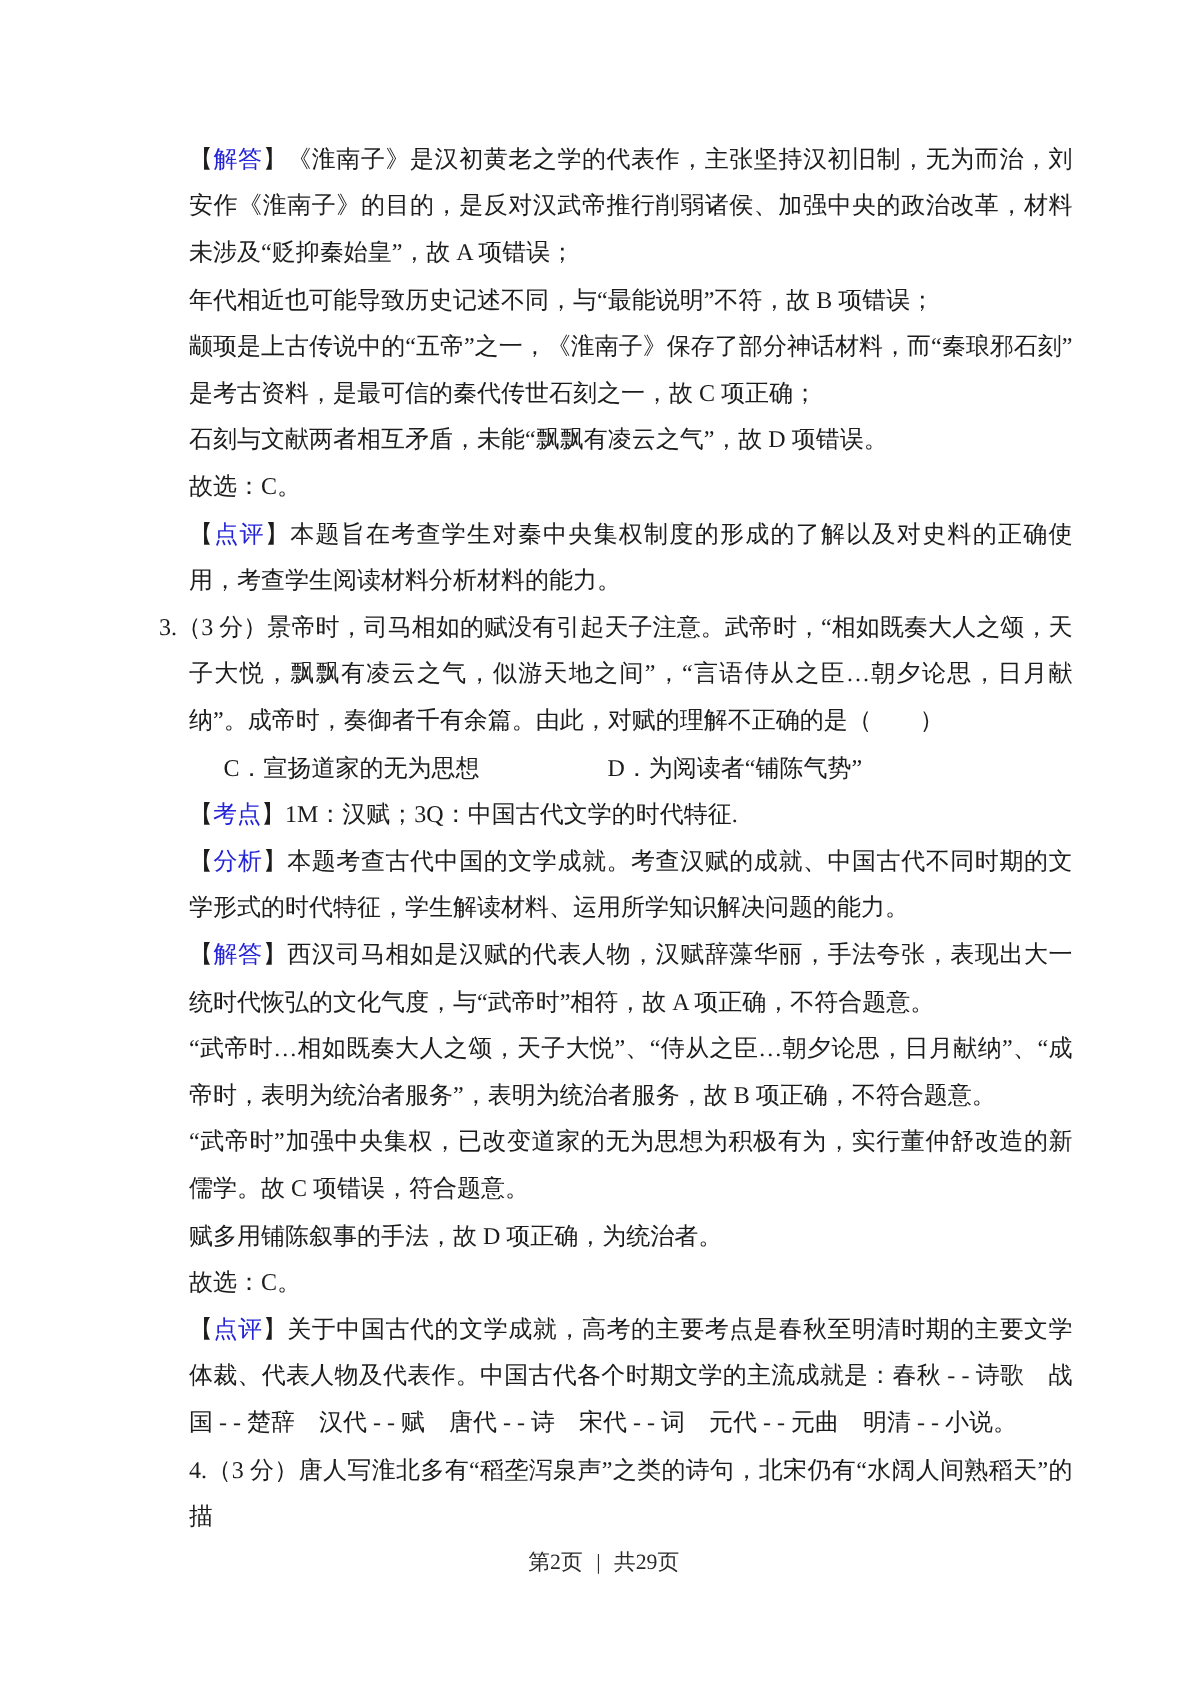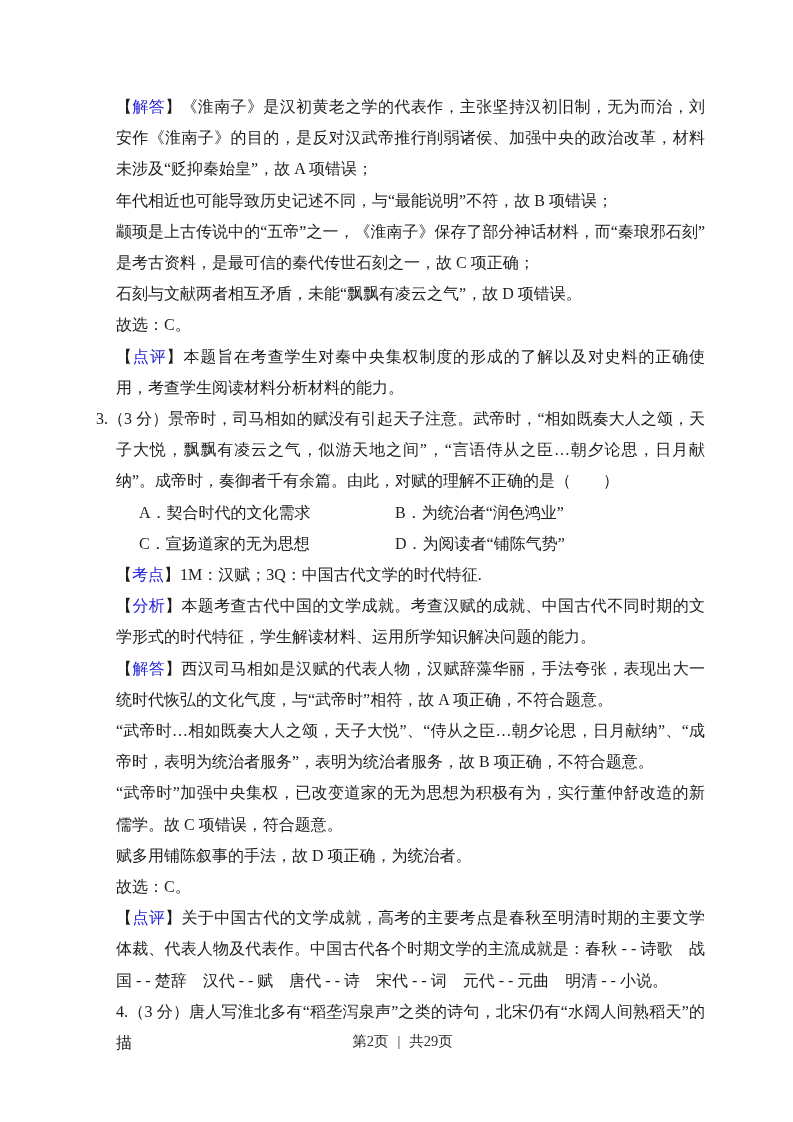--- a/index.html
+++ b/index.html
@@ -6,21 +6,21 @@
   .page {
     position:relative;
     width:793px; height:1122px;
     background:#ffffff;
     overflow:hidden;
     font-family:"Liberation Serif","DejaVu Serif",serif;
     color:#1c1c1c;
   }
   .content {
     position:absolute;
-    left:116px; top:91px;
+    left:126px; top:91px;
     width:589px;
     font-size:16px;
     line-height:31.2px;
     text-align:justify;
     word-break:break-all;
   }
   .para { margin:0; }
   .question.outdent { text-indent:-20px; }
   .bracket { color:#1c1c1c; }
   .blue { color:var(--label-blue,#2424d6); }
@@ -43,24 +43,20 @@
   <div class="content">
       <div class="para"><span class="bracket">【</span><span class="blue">解答</span><span class="bracket">】</span><span>《淮南子》是汉初黄老之学的代表作，主张坚持汉初旧制，无为而治，刘安作《淮南子》的目的，是反对汉武帝推行削弱诸侯、加强中央的政治改革，材料未涉及“贬抑秦始皇”，故 A 项错误；</span></div>
       <div class="para">年代相近也可能导致历史记述不同，与“最能说明”不符，故 B 项错误；</div>
       <div class="para">颛顼是上古传说中的“五帝”之一，《淮南子》保存了部分神话材料，而“秦琅邪石刻”是考古资料，是最可信的秦代传世石刻之一，故 C 项正确；</div>
       <div class="para">石刻与文献两者相互矛盾，未能“飘飘有凌云之气”，故 D 项错误。</div>
       <div class="para">故选：C。</div>
       <div class="para"><span class="bracket">【</span><span class="blue">点评</span><span class="bracket">】</span><span>本题旨在考查学生对秦中央集权制度的形成的了解以及对史料的正确使用，考查学生阅读材料分析材料的能力。</span></div>
       <div class="para question outdent"><span class="qnum">3.</span><span>（3 分）景帝时，司马相如的赋没有引起天子注意。武帝时，“相如既奏大人之颂，天子大悦，飘飘有凌云之气，似游天地之间”，“言语侍从之臣…朝夕论思，日月献纳”。成帝时，奏御者千有余篇。由此，对赋的理解不正确的是（　　）</span></div>
       <div class="options">
         <div class="options-row">
-          <div class="opt opt-left">A．契合时代的文化需求</div>
-          <div class="opt">B．为统治者“润色鸿业”</div>
-        </div>
-        <div class="options-row">
           <div class="opt opt-left">C．宣扬道家的无为思想</div>
           <div class="opt">D．为阅读者“铺陈气势”</div>
         </div>
       </div>
       <div class="para"><span class="bracket">【</span><span class="blue">考点</span><span class="bracket">】</span><span>1M：汉赋；3Q：中国古代文学的时代特征.</span></div>
       <div class="para"><span class="bracket">【</span><span class="blue">分析</span><span class="bracket">】</span><span>本题考查古代中国的文学成就。考查汉赋的成就、中国古代不同时期的文学形式的时代特征，学生解读材料、运用所学知识解决问题的能力。</span></div>
       <div class="para"><span class="bracket">【</span><span class="blue">解答</span><span class="bracket">】</span><span>西汉司马相如是汉赋的代表人物，汉赋辞藻华丽，手法夸张，表现出大一统时代恢弘的文化气度，与“武帝时”相符，故 A 项正确，不符合题意。</span></div>
       <div class="para">“武帝时…相如既奏大人之颂，天子大悦”、“侍从之臣…朝夕论思，日月献纳”、“成帝时，表明为统治者服务”，表明为统治者服务，故 B 项正确，不符合题意。</div>
       <div class="para">“武帝时”加强中央集权，已改变道家的无为思想为积极有为，实行董仲舒改造的新儒学。故 C 项错误，符合题意。</div>
       <div class="para">赋多用铺陈叙事的手法，故 D 项正确，为统治者。</div>

